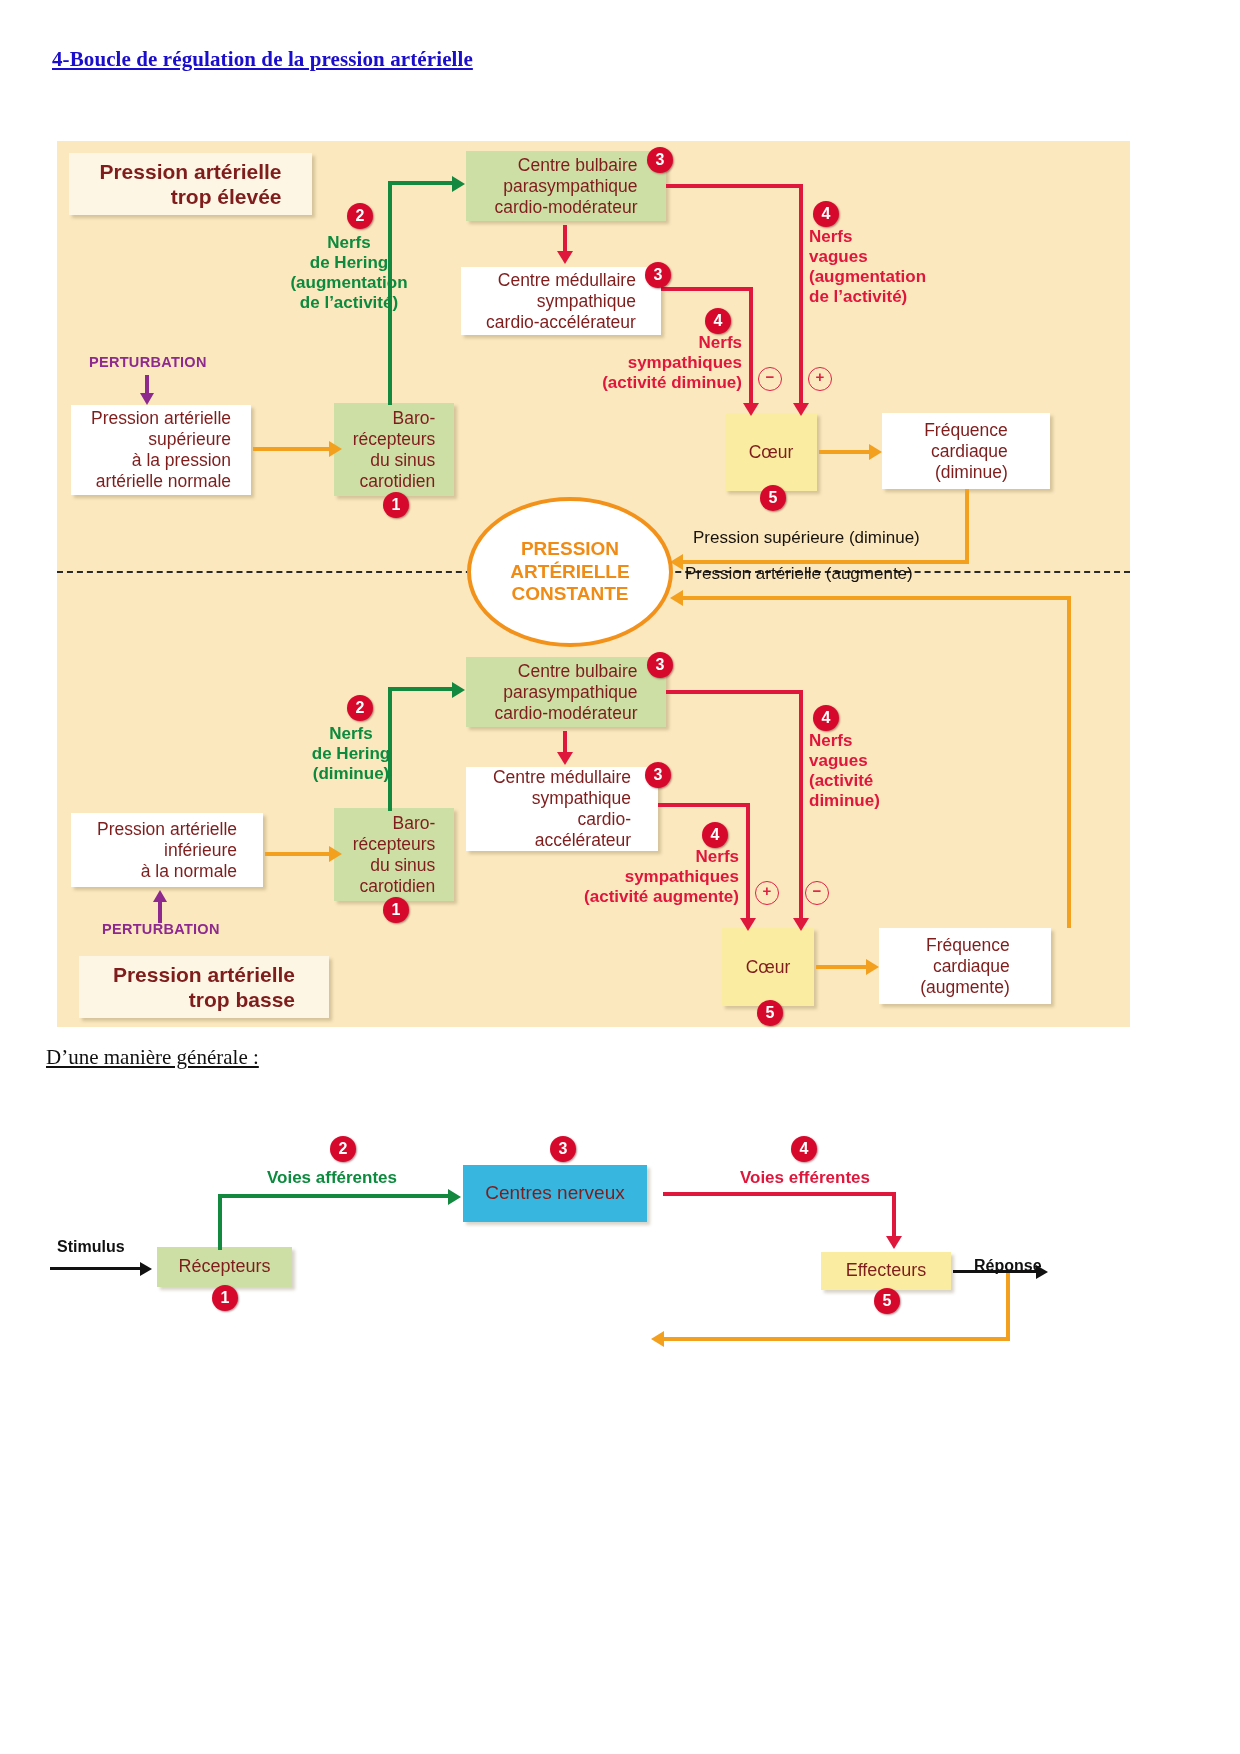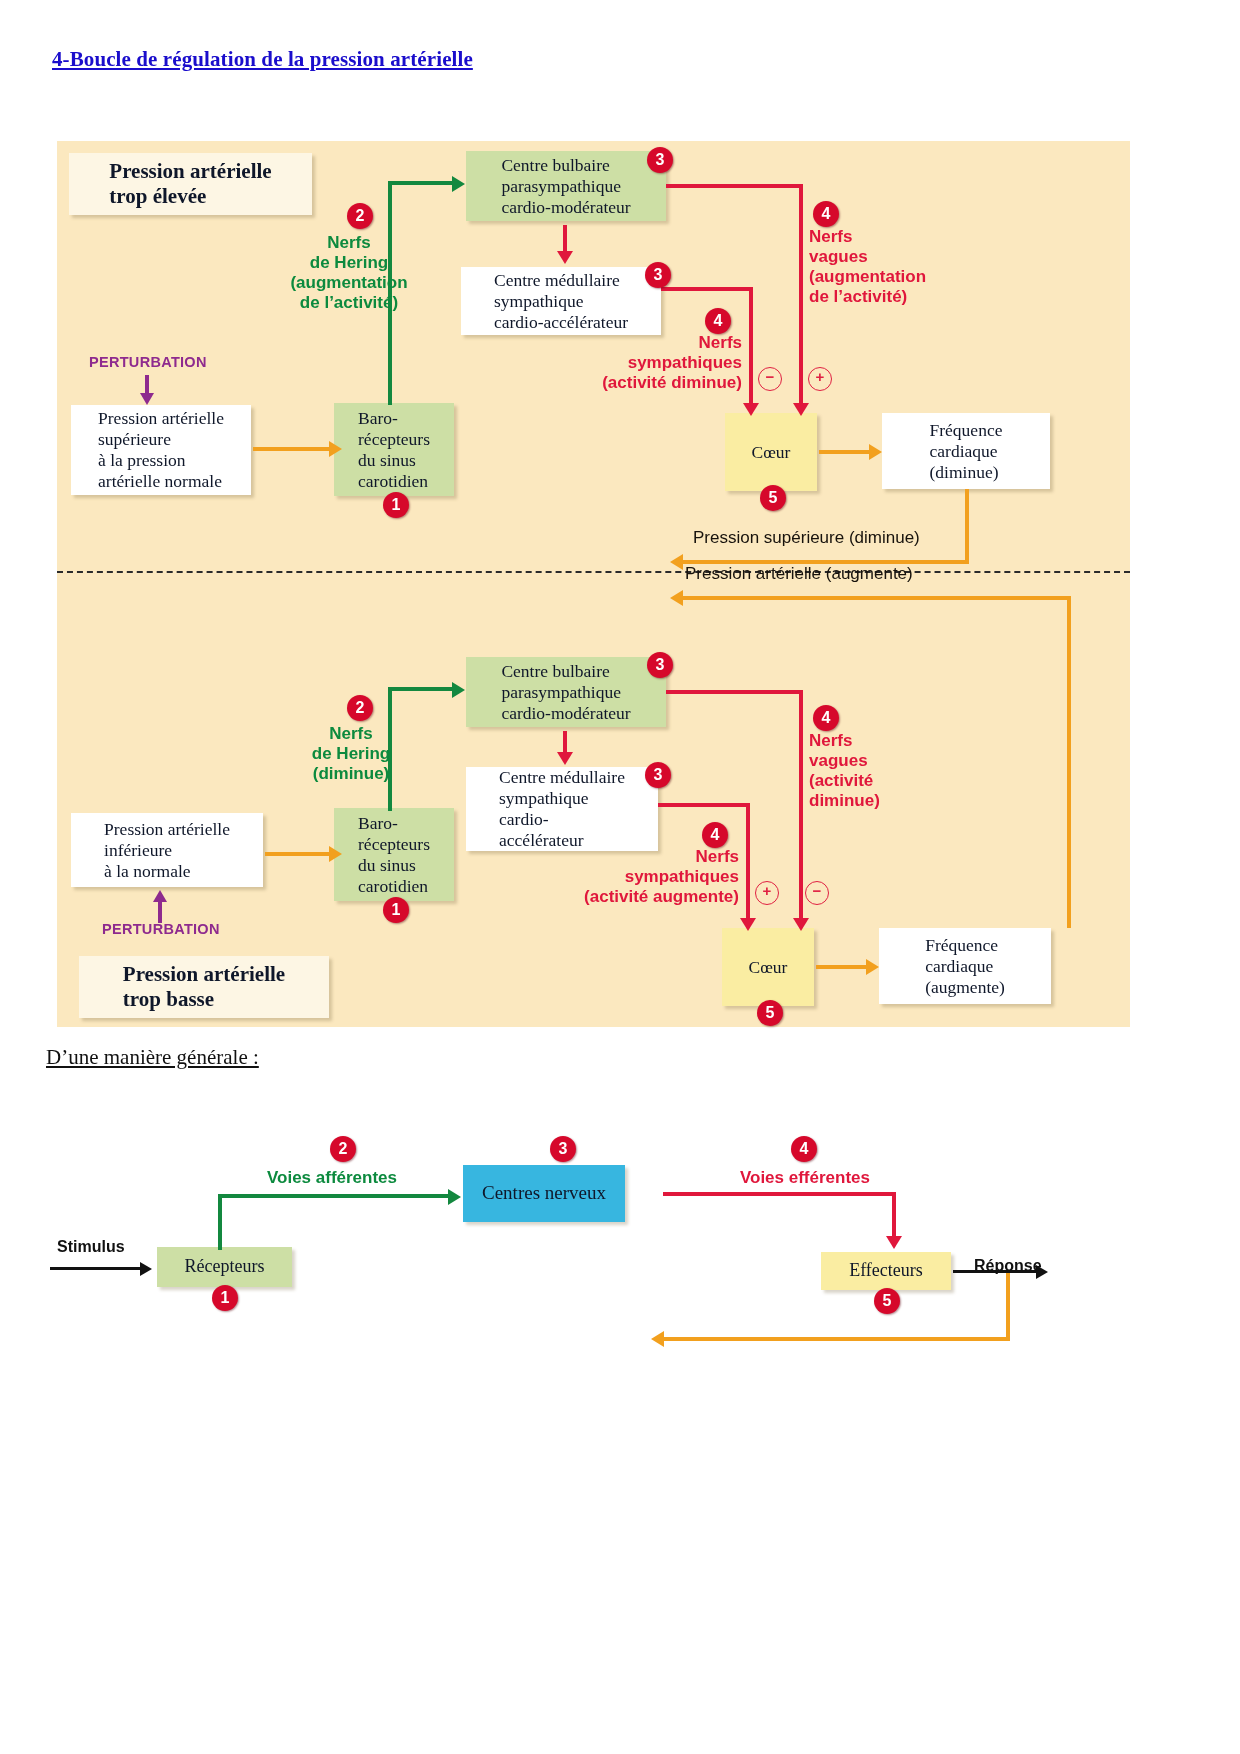--- a/index.html
+++ b/index.html
@@ -33,25 +33,24 @@
   
   #figure{
     position:absolute;left:57px;top:141px;
     width:1073px;height:886px;
     background:#fbe8bf;
   }
 
   .box{
     position:absolute;box-sizing:border-box;
     display:flex;align-items:center;justify-content:center;
-    text-align:left;
+    text-align:right;
     font-size:17.5px;line-height:1.2;
-    color:#0f172a;
+    color:#7f1d1d;
     box-shadow:3px 3px 3px rgba(120,100,60,.28);
-    font-family:Liberation Serif, serif;
   }
   .box.white{background:#ffffff;}
   .box.green{background:#cddfa5;}
   .box.yellow{background:#faeda2;}
   .box.cream{background:#fdf6e4;font-weight:bold;font-size:21px;}
   .box.blue{background:#37b6e0;}
 
   
   .badge{
     position:absolute;width:26px;height:26px;border-radius:50%;
@@ -193,20 +192,23 @@
 
   <div class="box white" style="left:825px;top:272px;width:168px;height:76px;white-space:pre-line;">Fréquence
 cardiaque
 (diminue)</div>
 
   <div class="seg o" style="left:908px;top:348px;width:4px;height:75px;"></div>
   <div class="seg o" style="left:626px;top:419px;width:286px;height:4px;"></div>
   <div class="ah left-o" style="left:613px;top:413px;"></div>
   <div class="lbl black" style="left:636px;top:387px;">Pression supérieure (diminue)</div>
 
+  <div class="oval" style="left:410px;top:356px;width:198px;height:142px;white-space:pre-line;">PRESSION
+ARTÉRIELLE
+CONSTANTE</div>
 
   <div class="box white" style="left:14px;top:672px;width:192px;height:74px;white-space:pre-line;">Pression artérielle
 inférieure
 à la normale</div>
 
   <div class="seg p" style="left:101px;top:760px;width:4px;height:22px;"></div>
   <div class="ah up-p" style="left:96px;top:749px;"></div>
   <div class="lbl purple" style="left:45px;top:780px;">PERTURBATION</div>
 
   <div class="box cream" style="left:22px;top:815px;width:250px;height:62px;white-space:pre-line;">Pression artérielle
@@ -290,21 +292,21 @@
 
   <div class="box green" style="left:157px;top:147px;width:135px;height:40px;font-size:18px;">Récepteurs</div>
   <div class="badge" style="left:212px;top:185px;">1</div>
 
   <div class="seg g" style="left:218px;top:94px;width:4px;height:56px;"></div>
   <div class="seg g" style="left:218px;top:94px;width:232px;height:4px;"></div>
   <div class="ah right-g" style="left:448px;top:89px;"></div>
   <div class="badge" style="left:330px;top:36px;">2</div>
   <div class="lbl green" style="left:257px;top:68px;width:150px;">Voies afférentes</div>
 
-  <div class="box blue" style="left:463px;top:65px;width:162px;height:57px;font-size:19px;">Centres nerveux</div>
+  <div class="box blue" style="left:463px;top:65px;width:184px;height:57px;font-size:19px;">Centres nerveux</div>
   <div class="badge" style="left:550px;top:36px;">3</div>
 
   <div class="seg r" style="left:663px;top:92px;width:233px;height:4px;"></div>
   <div class="seg r" style="left:892px;top:92px;width:4px;height:48px;"></div>
   <div class="ah down-r" style="left:886px;top:136px;"></div>
   <div class="badge" style="left:791px;top:36px;">4</div>
   <div class="lbl red" style="left:718px;top:68px;width:152px;">Voies efférentes</div>
 
   <div class="box yellow" style="left:821px;top:152px;width:130px;height:38px;font-size:18px;">Effecteurs</div>
   <div class="badge" style="left:874px;top:188px;">5</div>

